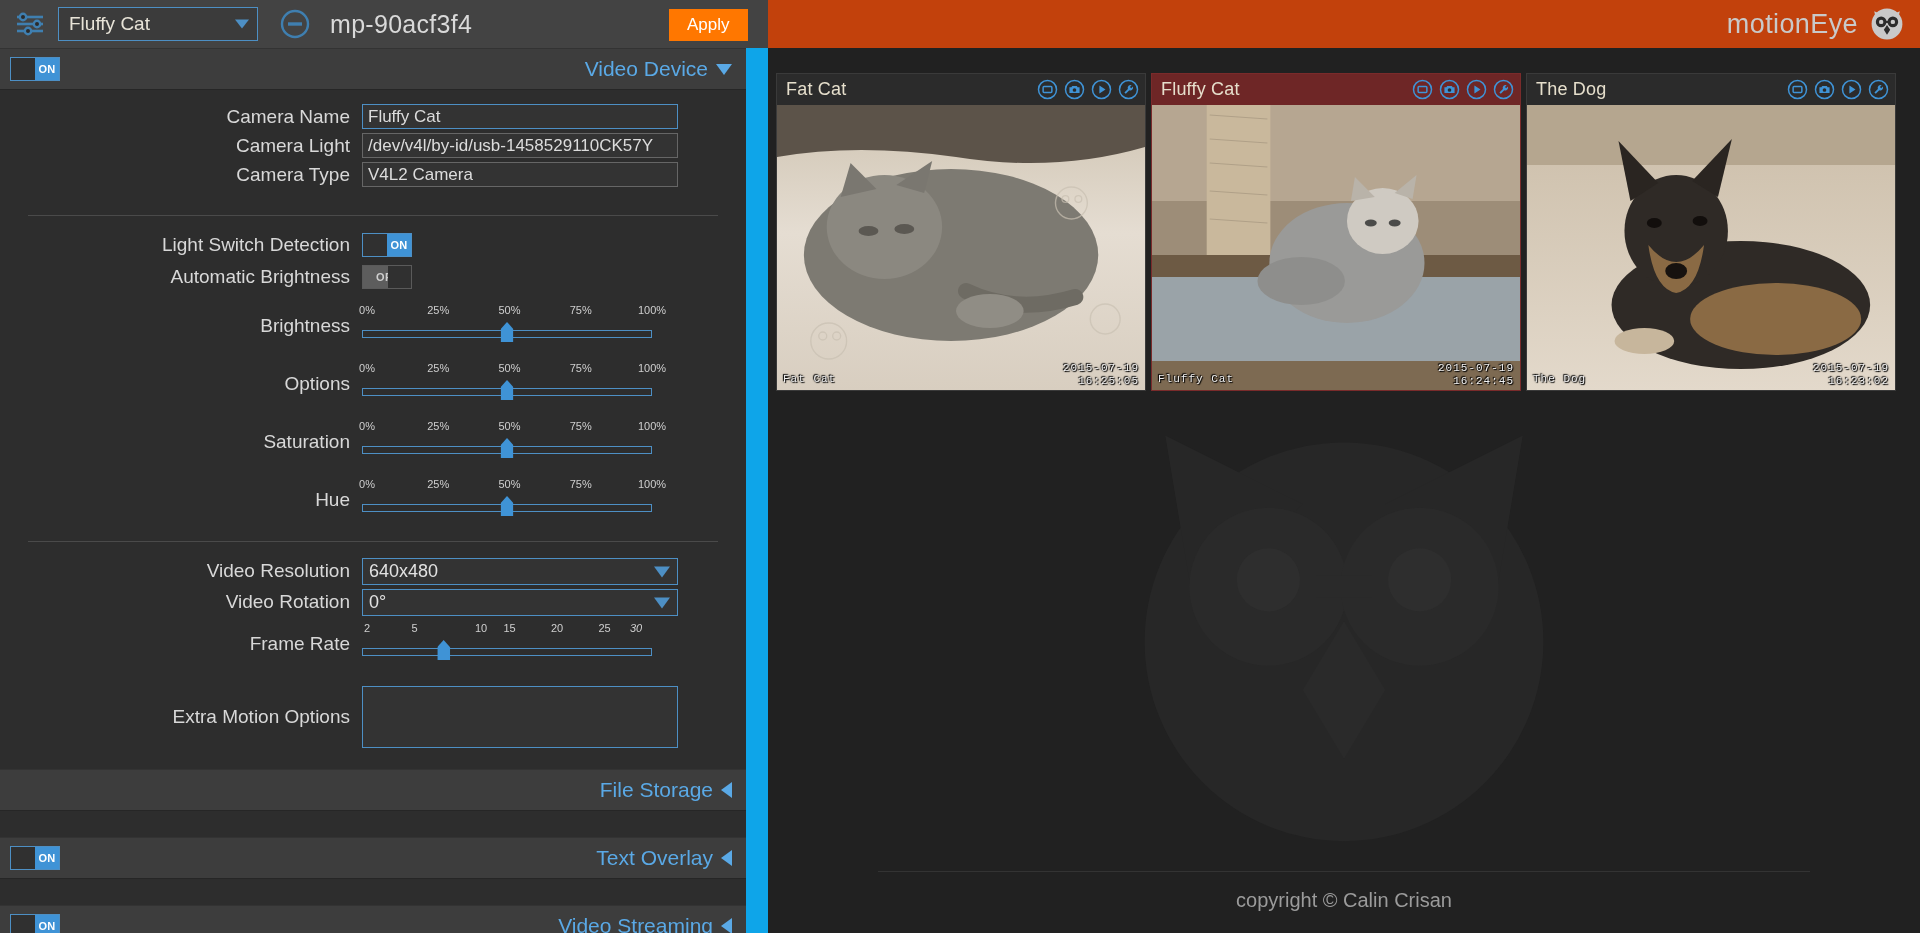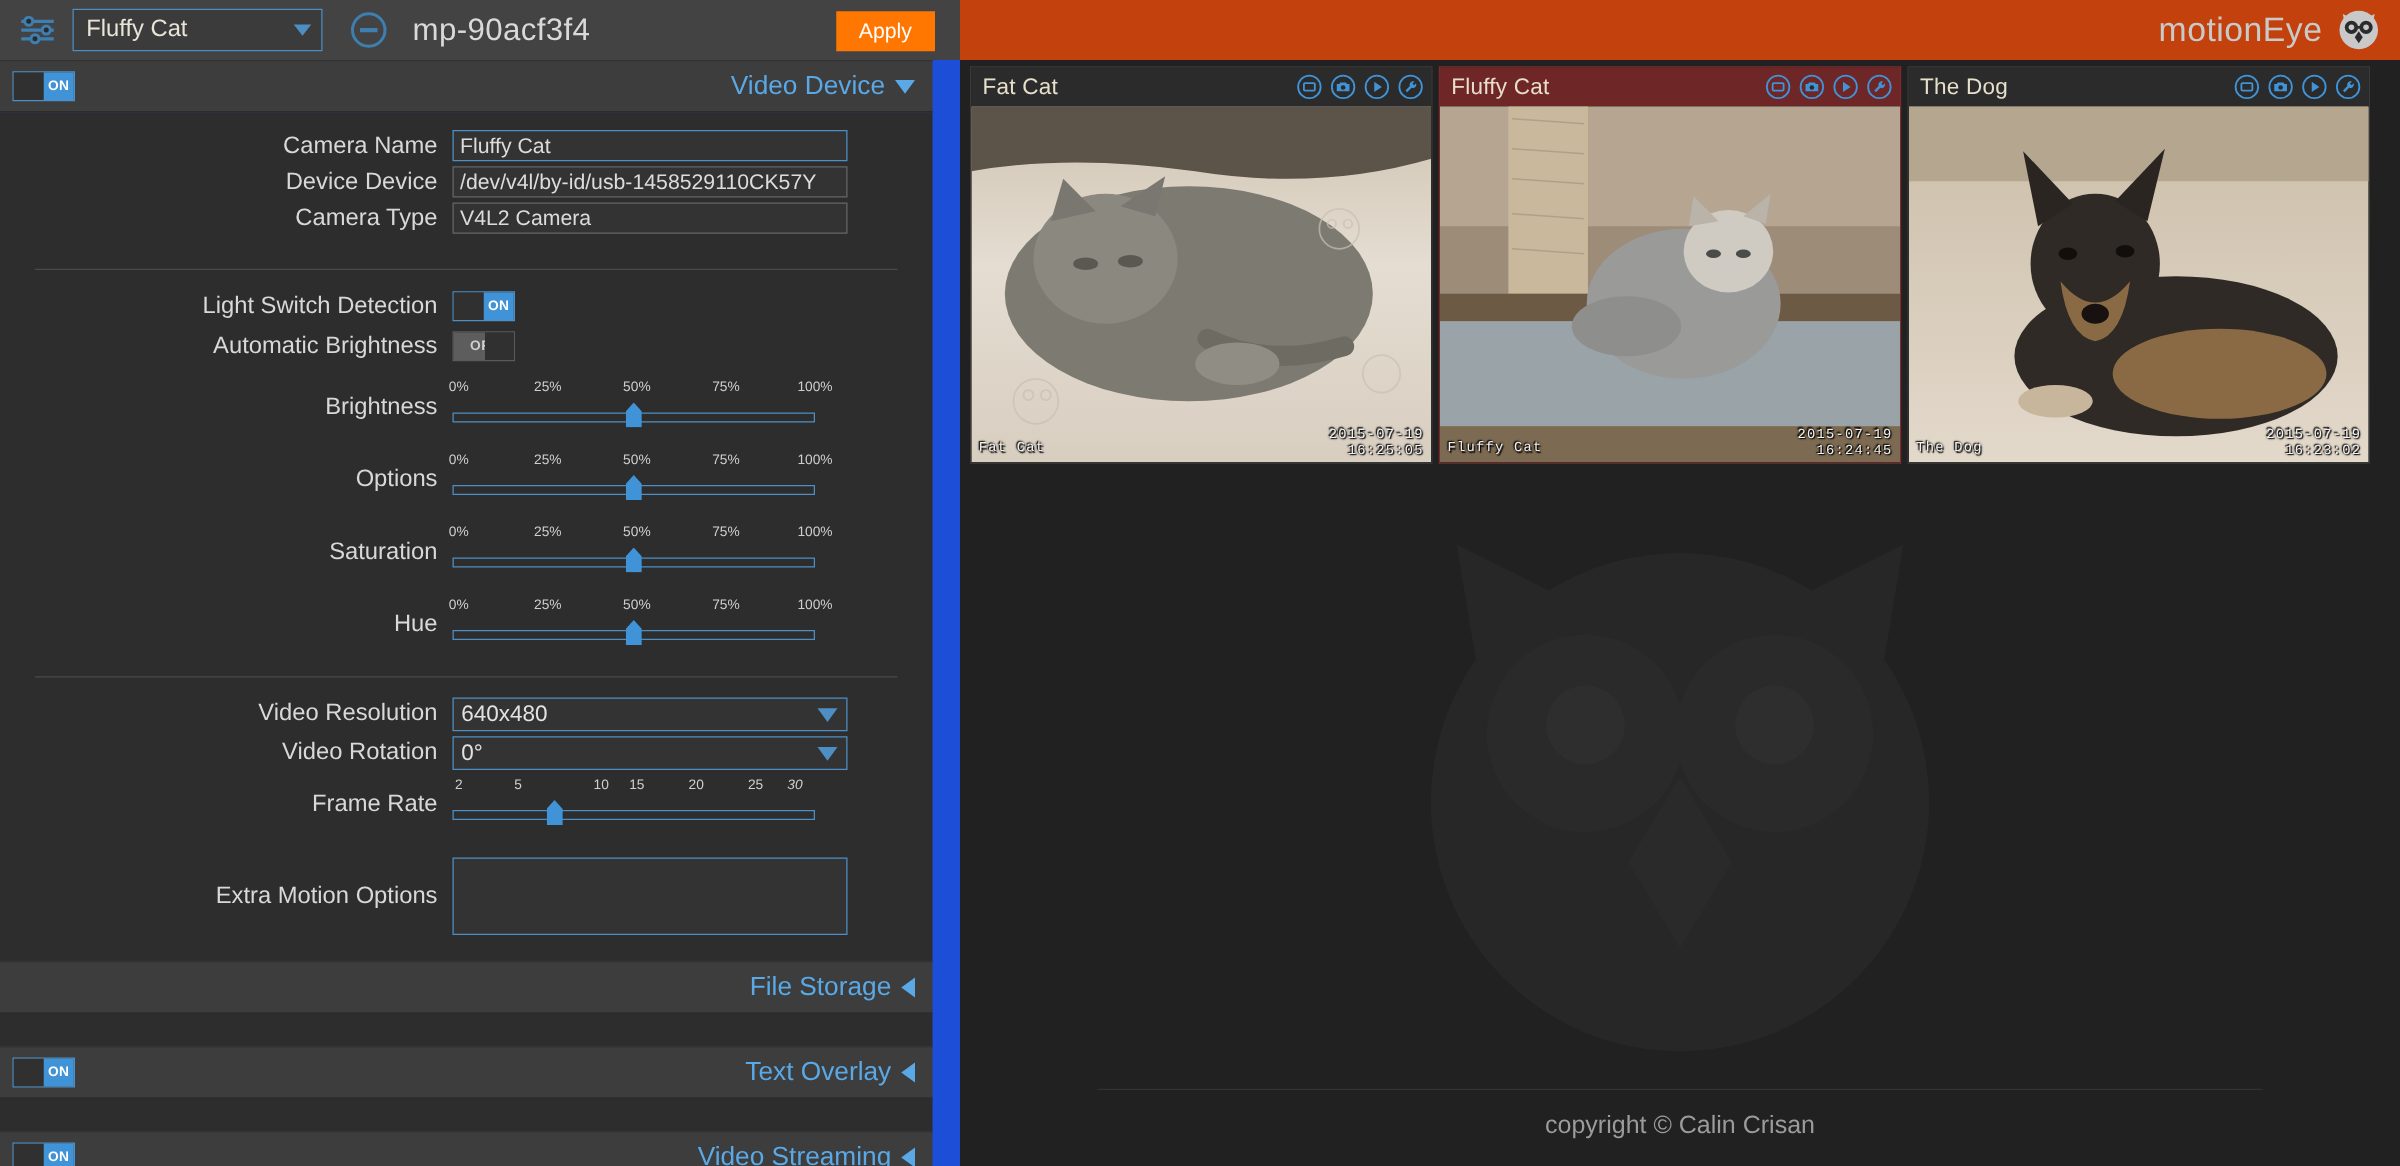--- a/index.html
+++ b/index.html
@@ -40,21 +40,21 @@
     background:#ff7700; color:#fff; border:none;
     font-size:17px; padding:6px 18px; cursor:pointer;
     font-family:"Liberation Sans", sans-serif;
   }
   .brand { font-size:27px; color:#c9c9c9; letter-spacing:0.4px; }
   .brand-owl { margin-left:12px; width:34px; height:34px; display:flex; align-items:center;}
 
   
   #sidebar {
     position:absolute; left:0; top:48px; width:768px; height:885px;
-    background:#1d4ed8; overflow:hidden;
+    background:#0ea5e9; overflow:hidden;
   }
   #sidebar-scroll { position:absolute; inset:0 22px 0 0; }
 
   .section-head {
     position:relative; height:42px; background:#3d3d3d;
     display:flex; align-items:center; justify-content:flex-end;
     padding-right:14px; border-top:1px solid #333; border-bottom:1px solid #262626;
   }
   .section-title { color:#5aa9e6; font-size:21px; margin-right:8px; }
   .tri-down { width:0;height:0;border-left:8px solid transparent;border-right:8px solid transparent;border-top:11px solid #5aa9e6;}
@@ -144,21 +144,21 @@
   #main {
     position:absolute; left:768px; top:48px; width:1152px; height:885px;
     background:#212121; overflow:hidden;
   }
   #owl-bg {
     position:absolute; left:50%; top:360px; transform:translateX(-50%);
     width:460px; height:440px; opacity:1; pointer-events:none;
   }
   #cam-grid { position:absolute; left:8px; top:5px; display:flex; gap:5px; }
   .cam {
-    width:370px; background:#262626; border:1px solid #3a3a3a;
+    width:370px; background:#262626; border:1px solid #3a3a3a;margin-top:20px;
   }
   .cam.selected { border:1px solid #7a2b2b; }
   .cam-head {
     height:31px; background:#2b2b2b; display:flex; align-items:center;
     padding:0 6px 0 9px;
   }
   .cam.selected .cam-head { background:#6e2626; }
   .cam-title { font-size:18px; color:#e6dfcc; flex:1; letter-spacing:0.2px; }
   .cam-icons { display:flex; gap:6px; align-items:center; }
   .cam-icons .ico { width:21px;height:21px; cursor:pointer; display:flex; }
@@ -252,21 +252,21 @@
       <div class="section-body">
 
         <div class="row">
           <div class="label">Camera Name</div>
           <div class="ctl">
             <div class="txtfield focusable">Fluffy Cat</div>
           </div>
         </div>
 
         <div class="row">
-          <div class="label">Device Device</div>
+          <div class="label">Camera Light</div>
           <div class="ctl">
             <div class="txtfield">/dev/v4l/by-id/usb-1458529110CK57Y</div>
           </div>
         </div>
 
         <div class="row">
           <div class="label">Camera Type</div>
           <div class="ctl">
             <div class="txtfield">V4L2 Camera</div>
           </div>

